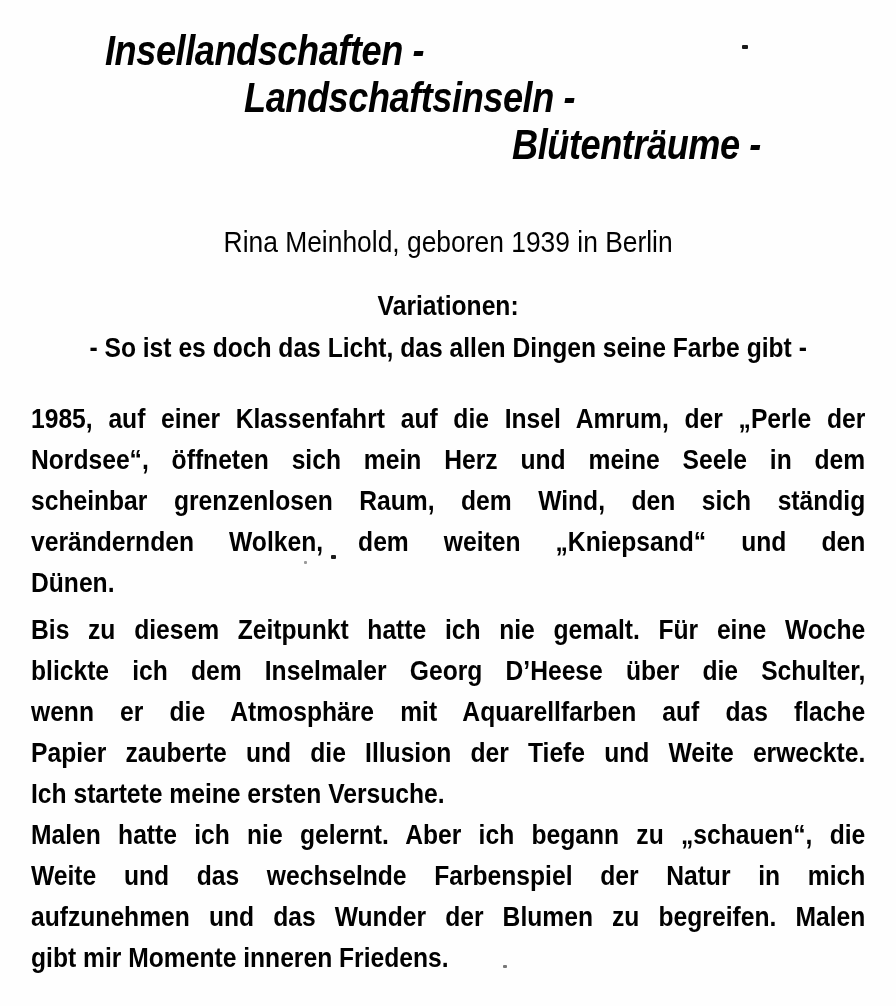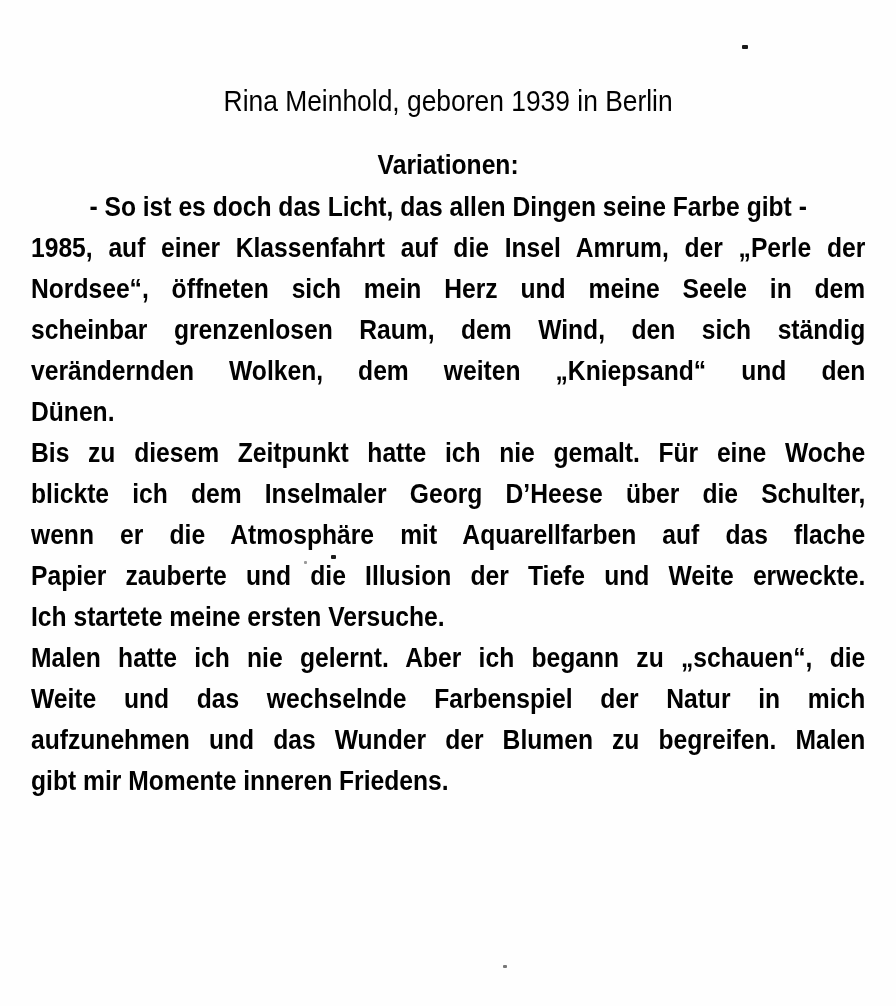--- a/index.html
+++ b/index.html
@@ -58,22 +58,22 @@
   }
   .quote {
     margin-top: 4px;
     font-size: 28px;
     line-height: 40px;
     font-weight: bold;
     text-align: center;
   }
 
   .para { margin: 0; }
-  .p1 { }
-  .p2 { }
+  .p1 { margin-top: 30px; }
+  .p2 { margin-top: 6px; }
   .p3 { }
 
   .bline {
     font-size: 28px;
     line-height: 41px;
     font-weight: bold;
     text-align: justify;
     text-align-last: justify;
     white-space: nowrap;
   }
@@ -93,20 +93,25 @@
   .speck.s1 { left: 742px; top: 45px;  width: 6px; height: 4px; }
   .speck.s2 { left: 331px; top: 555px; width: 5px; height: 4px; }
   .speck.s3 { left: 304px; top: 561px; width: 3px; height: 3px; background:#9a9a9a; }
   .speck.s4 { left: 503px; top: 965px; width: 4px; height: 3px; background:#777777; }
 </style>
 </head>
 <body>
 
 <div class="page">
 
+  <div class="title-block">
+    <span class="tline t1">Insellandschaften -</span>
+    <span class="tline t2">Landschaftsinseln -</span>
+    <span class="tline t3">Blütenträume -</span>
+  </div>
 
   <div class="cline byline">Rina Meinhold, geboren 1939 in Berlin</div>
 
   <div class="cline subheading">Variationen:</div>
 
   <div class="cline quote">- So ist es doch das Licht, das allen Dingen seine Farbe gibt -</div>
 
   <div class="para p1">
     <div class="cline bline just">1985, auf einer Klassenfahrt auf die Insel Amrum, der „Perle der</div>
     <div class="cline bline just">Nordsee“, öffneten sich mein Herz und meine Seele in dem</div>

